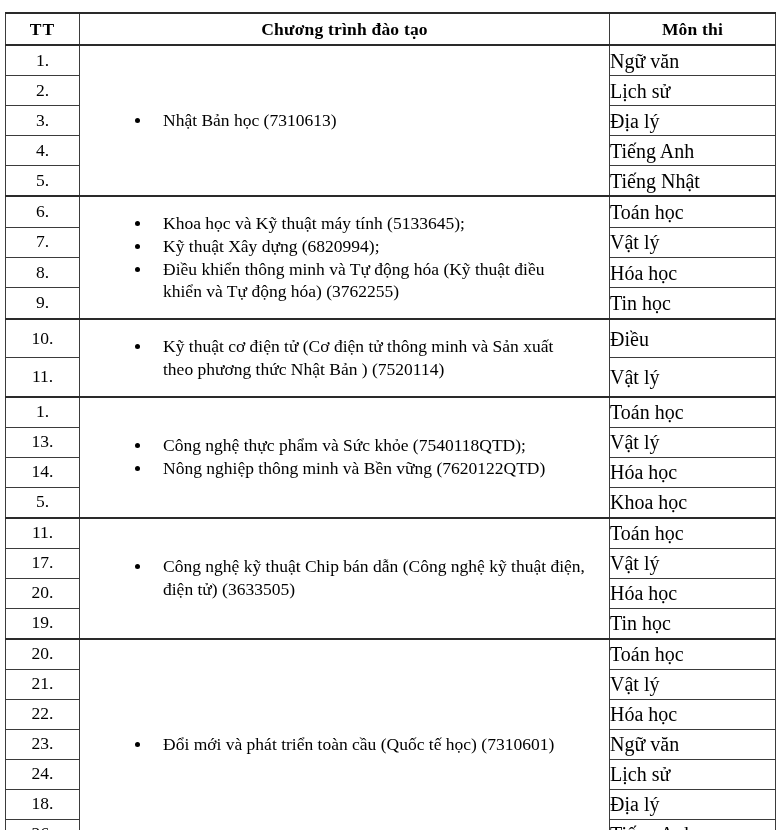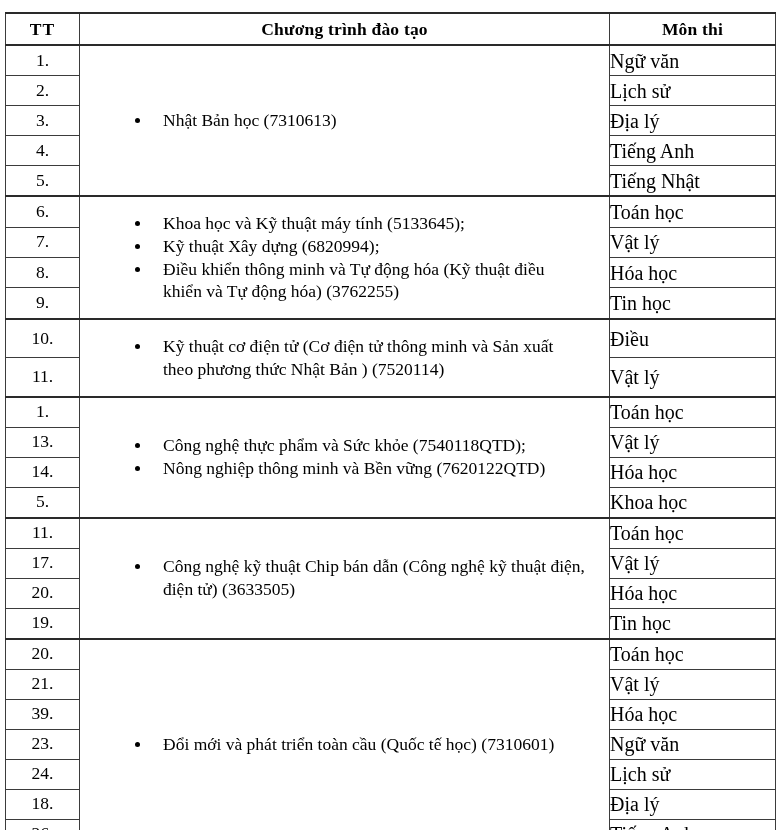--- a/index.html
+++ b/index.html
@@ -240,21 +240,21 @@
               <li><span class="bullet"></span><span>Đổi mới và phát triển toàn cầu (Quốc tế học) (7310601)</span></li>
             </ul>
           </td>
           <td class="subj-cell">Toán học</td>
         </tr>
         <tr>
           <td class="tt-cell">21.</td>
           <td class="subj-cell">Vật lý</td>
         </tr>
         <tr>
-          <td class="tt-cell">39.</td>
+          <td class="tt-cell">22.</td>
           <td class="subj-cell">Hóa học</td>
         </tr>
         <tr>
           <td class="tt-cell">23.</td>
           <td class="subj-cell">Ngữ văn</td>
         </tr>
         <tr>
           <td class="tt-cell">24.</td>
           <td class="subj-cell">Lịch sử</td>
         </tr>

